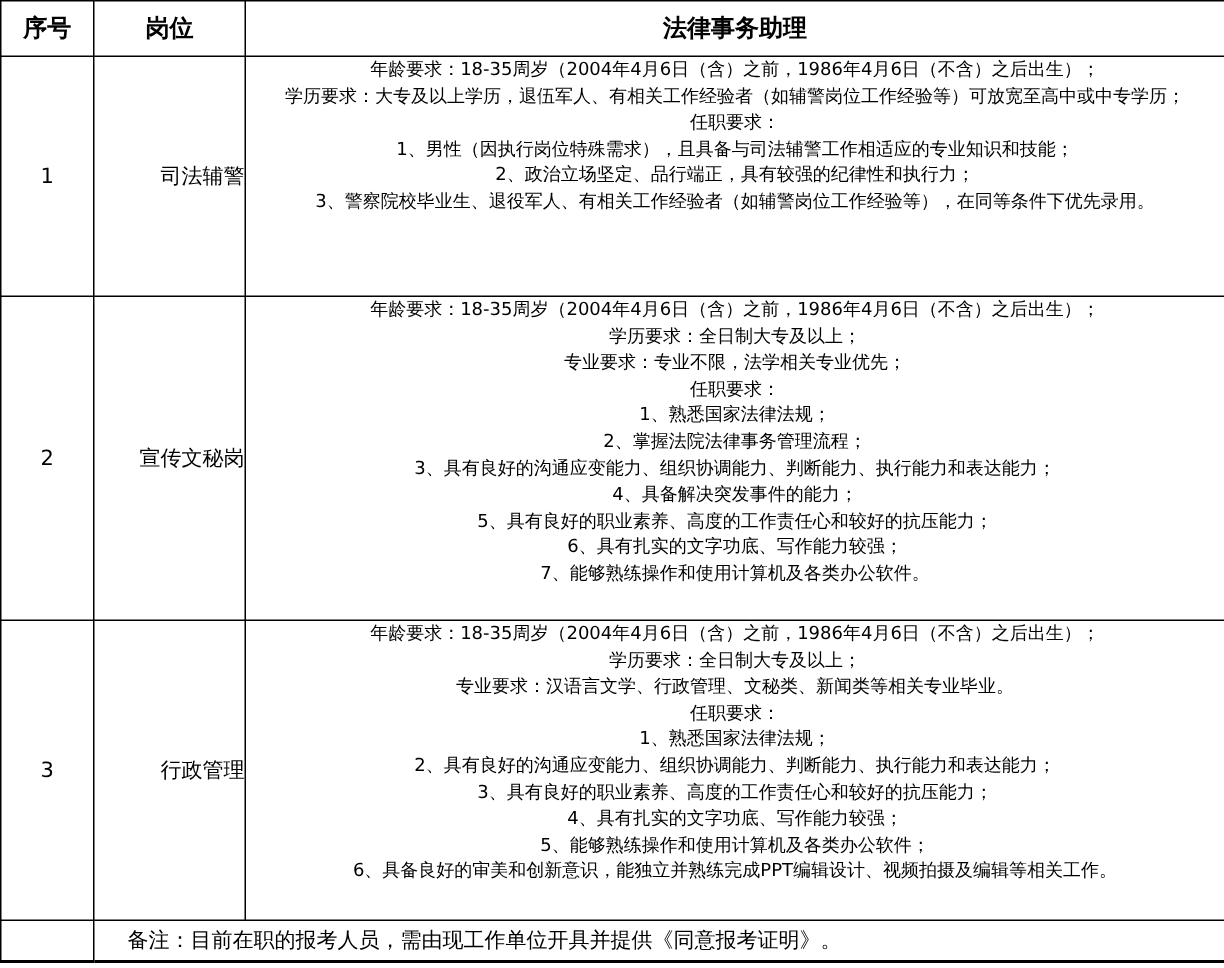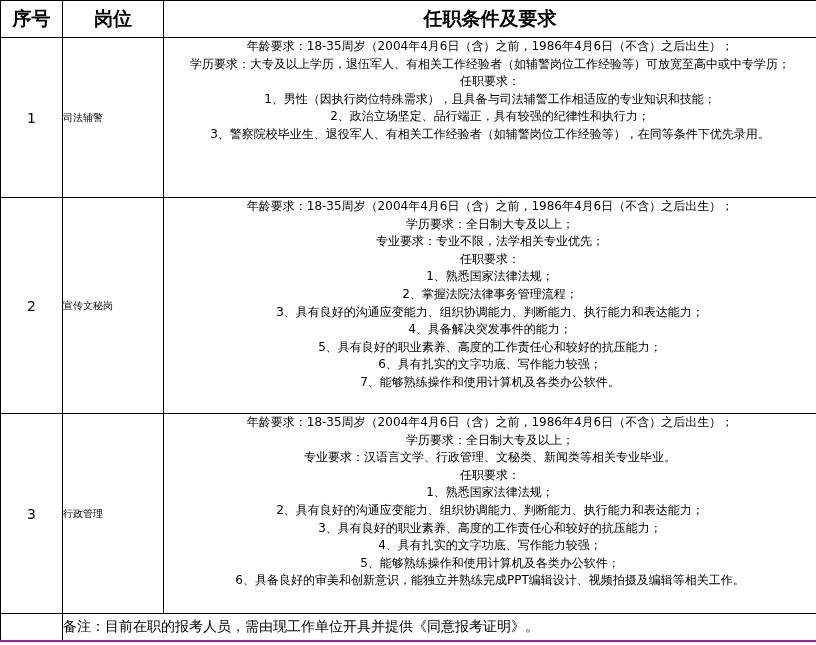--- a/index.html
+++ b/index.html
@@ -17,35 +17,35 @@
     table-layout: fixed;
     width: 816px;
   }
   table.recruit th,
   table.recruit td {
     border: 1px solid #000000;
     padding: 0;
     overflow: hidden;
   }
   th.hdr {
-    font-size: 19px;
+    font-size: 16px;
     font-weight: bold;
     text-align: center;
     vertical-align: middle;
     height: 36px;
   }
   td.no-cell {
     text-align: center;
     vertical-align: middle;
     font-size: 14px;
   }
   td.pos-cell {
-    text-align: left;
+    text-align: right;
     vertical-align: middle;
-    font-size: 10px;
+    font-size: 14px;
   }
   td.req-cell {
     font-size: 12px;
     line-height: 17.6px;
     padding: 6px 8px 8px 5px;
     vertical-align: top;
     text-align: center;
     white-space: pre-line;
     word-break: break-all;
   }
@@ -53,37 +53,38 @@
   tr.row-2 { height: 216px; }
   tr.row-3 { height: 200px; }
   tr.footer-row { height: 27px; }
   td.footer-cell {
     font-size: 14px;
     vertical-align: middle;
     padding: 2px 8px 3px 5px;
     white-space: normal;
   }
   tr.footer-row td {
-    border-bottom: 2px solid #a21caf;
+    border-bottom: 2px solid #000000;
+    padding-left: 22px;
   }
 </style>
 </head>
 <body>
 
 <table class="recruit">
   <colgroup>
     <col style="width:62px">
     <col style="width:101px">
     <col style="width:653px">
   </colgroup>
   <thead>
     <tr>
       <th class="hdr">序号</th>
       <th class="hdr">岗位</th>
-      <th class="hdr">任职条件及要求</th>
+      <th class="hdr">法律事务助理</th>
     </tr>
   </thead>
   <tbody>
     <tr class="row-1">
       <td class="no-cell">1</td>
       <td class="pos-cell">司法辅警</td>
       <td class="req-cell">年龄要求：18-35周岁（2004年4月6日（含）之前，1986年4月6日（不含）之后出生）；
 学历要求：大专及以上学历，退伍军人、有相关工作经验者（如辅警岗位工作经验等）可放宽至高中或中专学历；
 任职要求：
 1、男性（因执行岗位特殊需求），且具备与司法辅警工作相适应的专业知识和技能；

